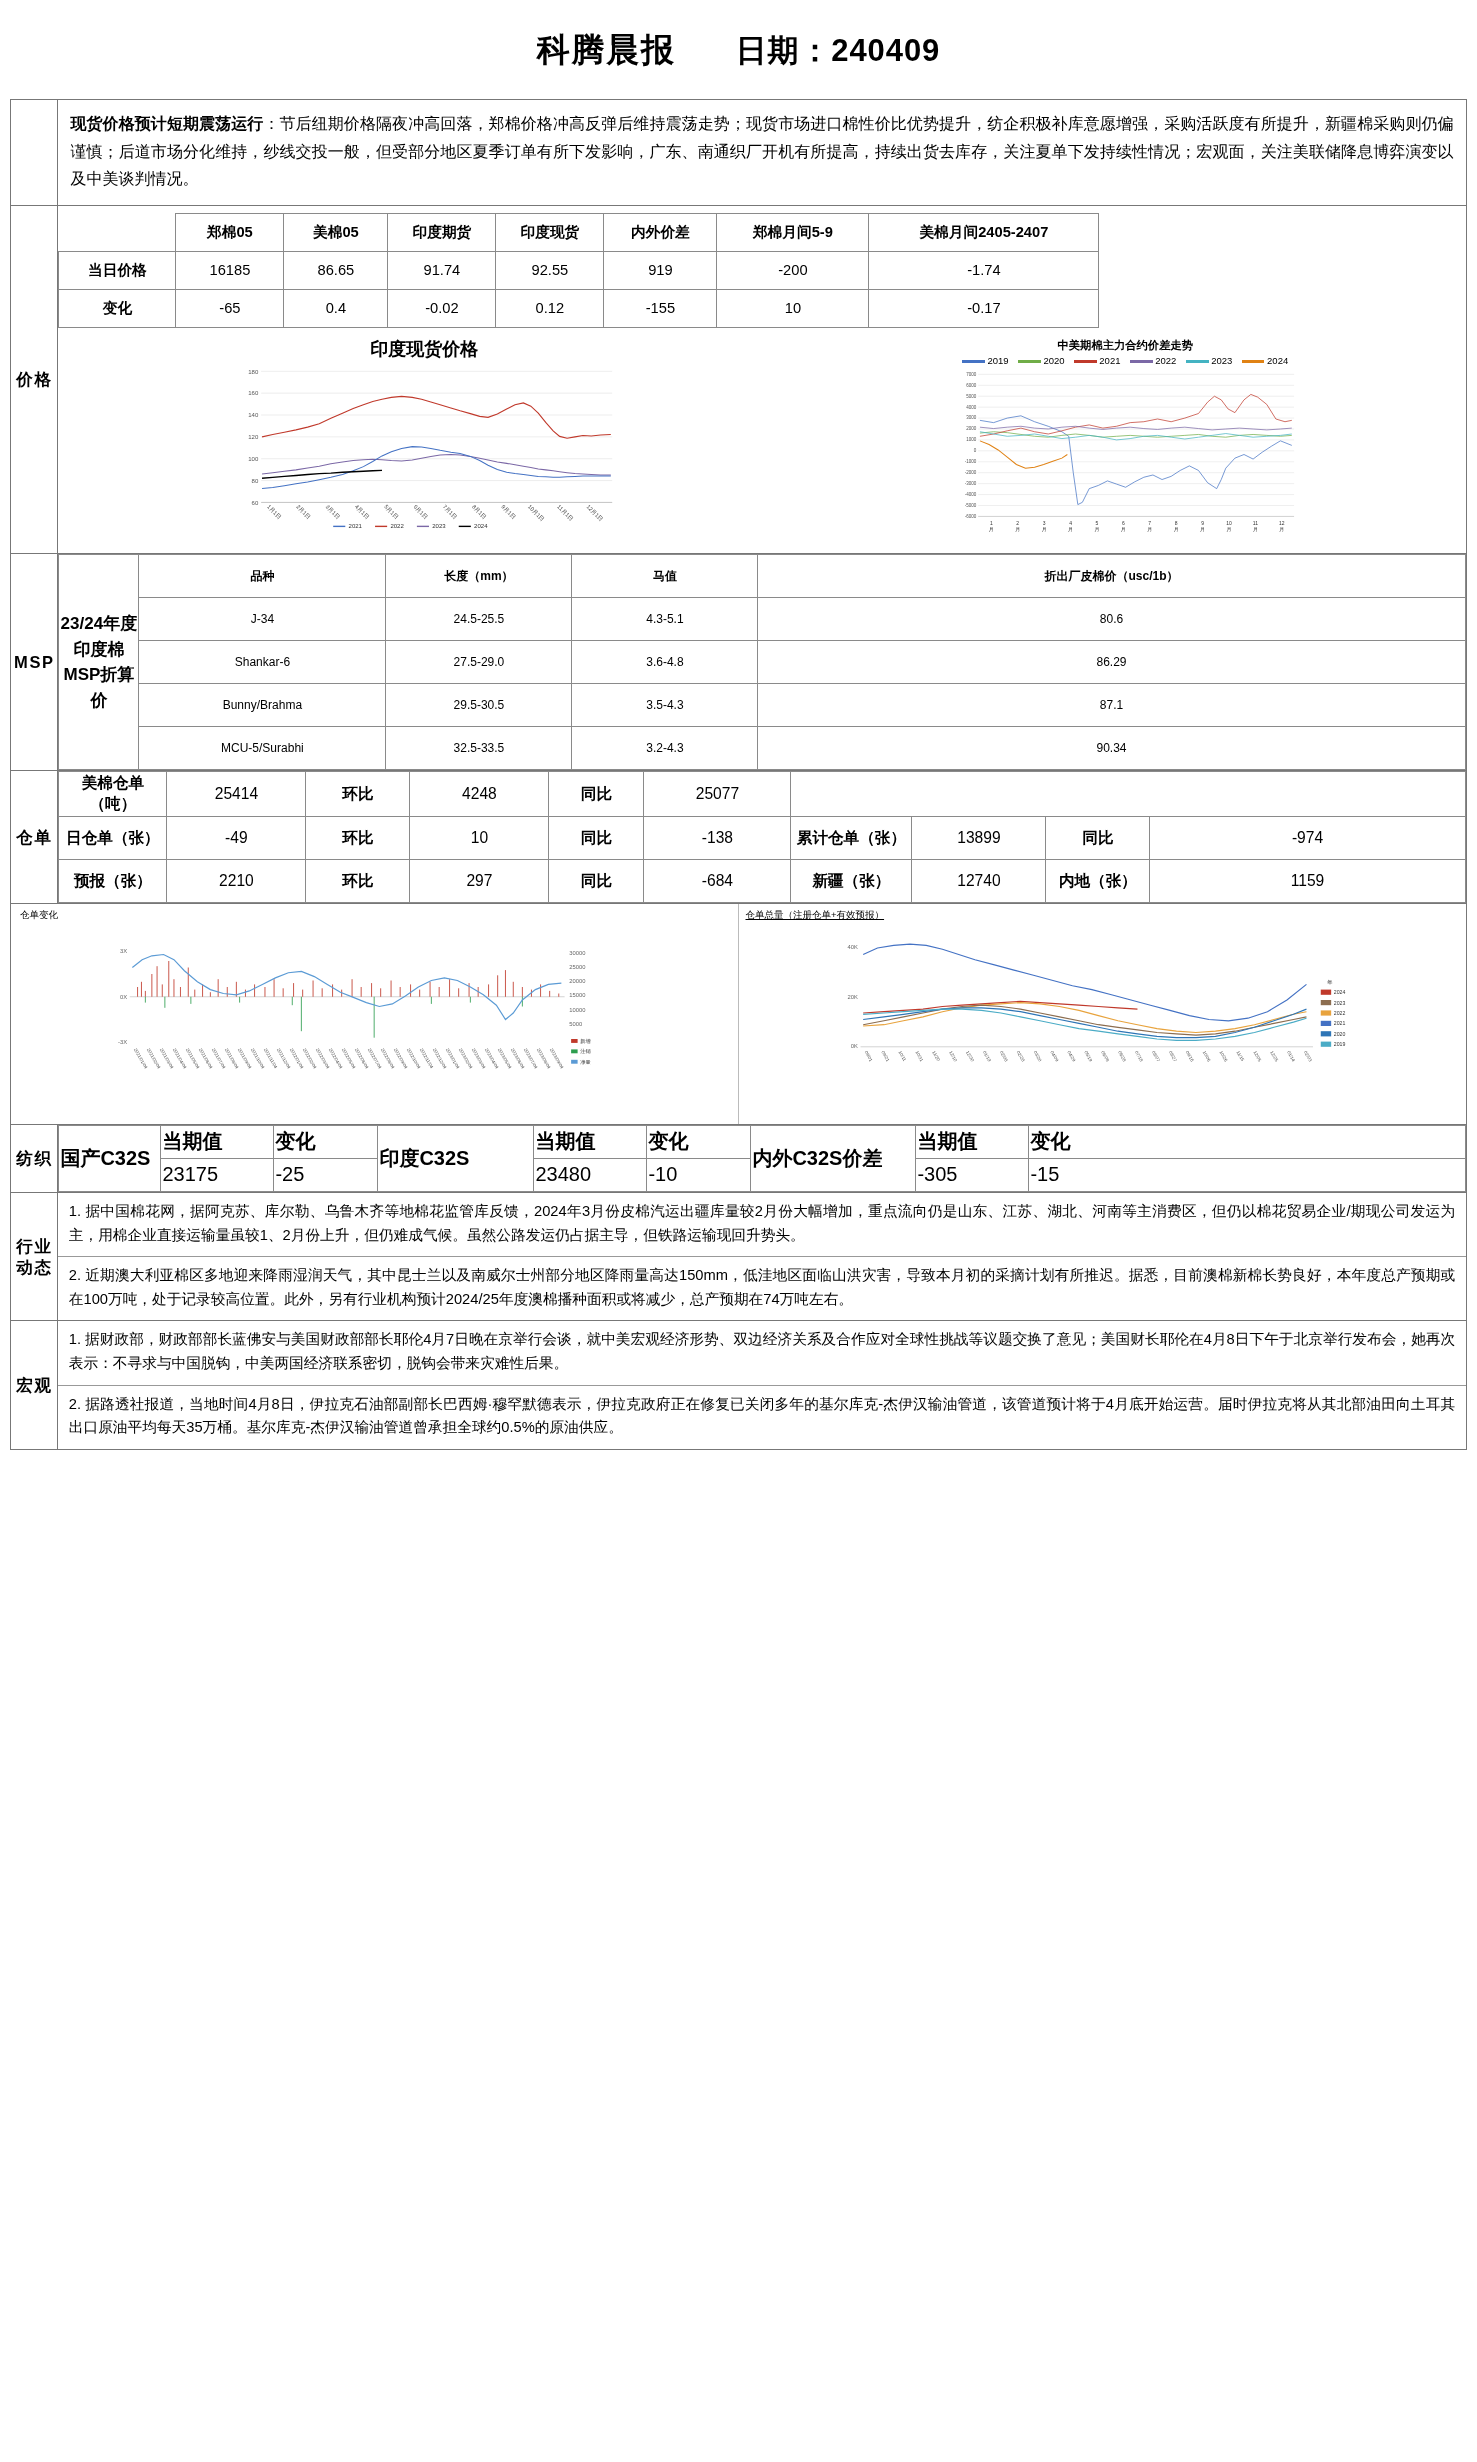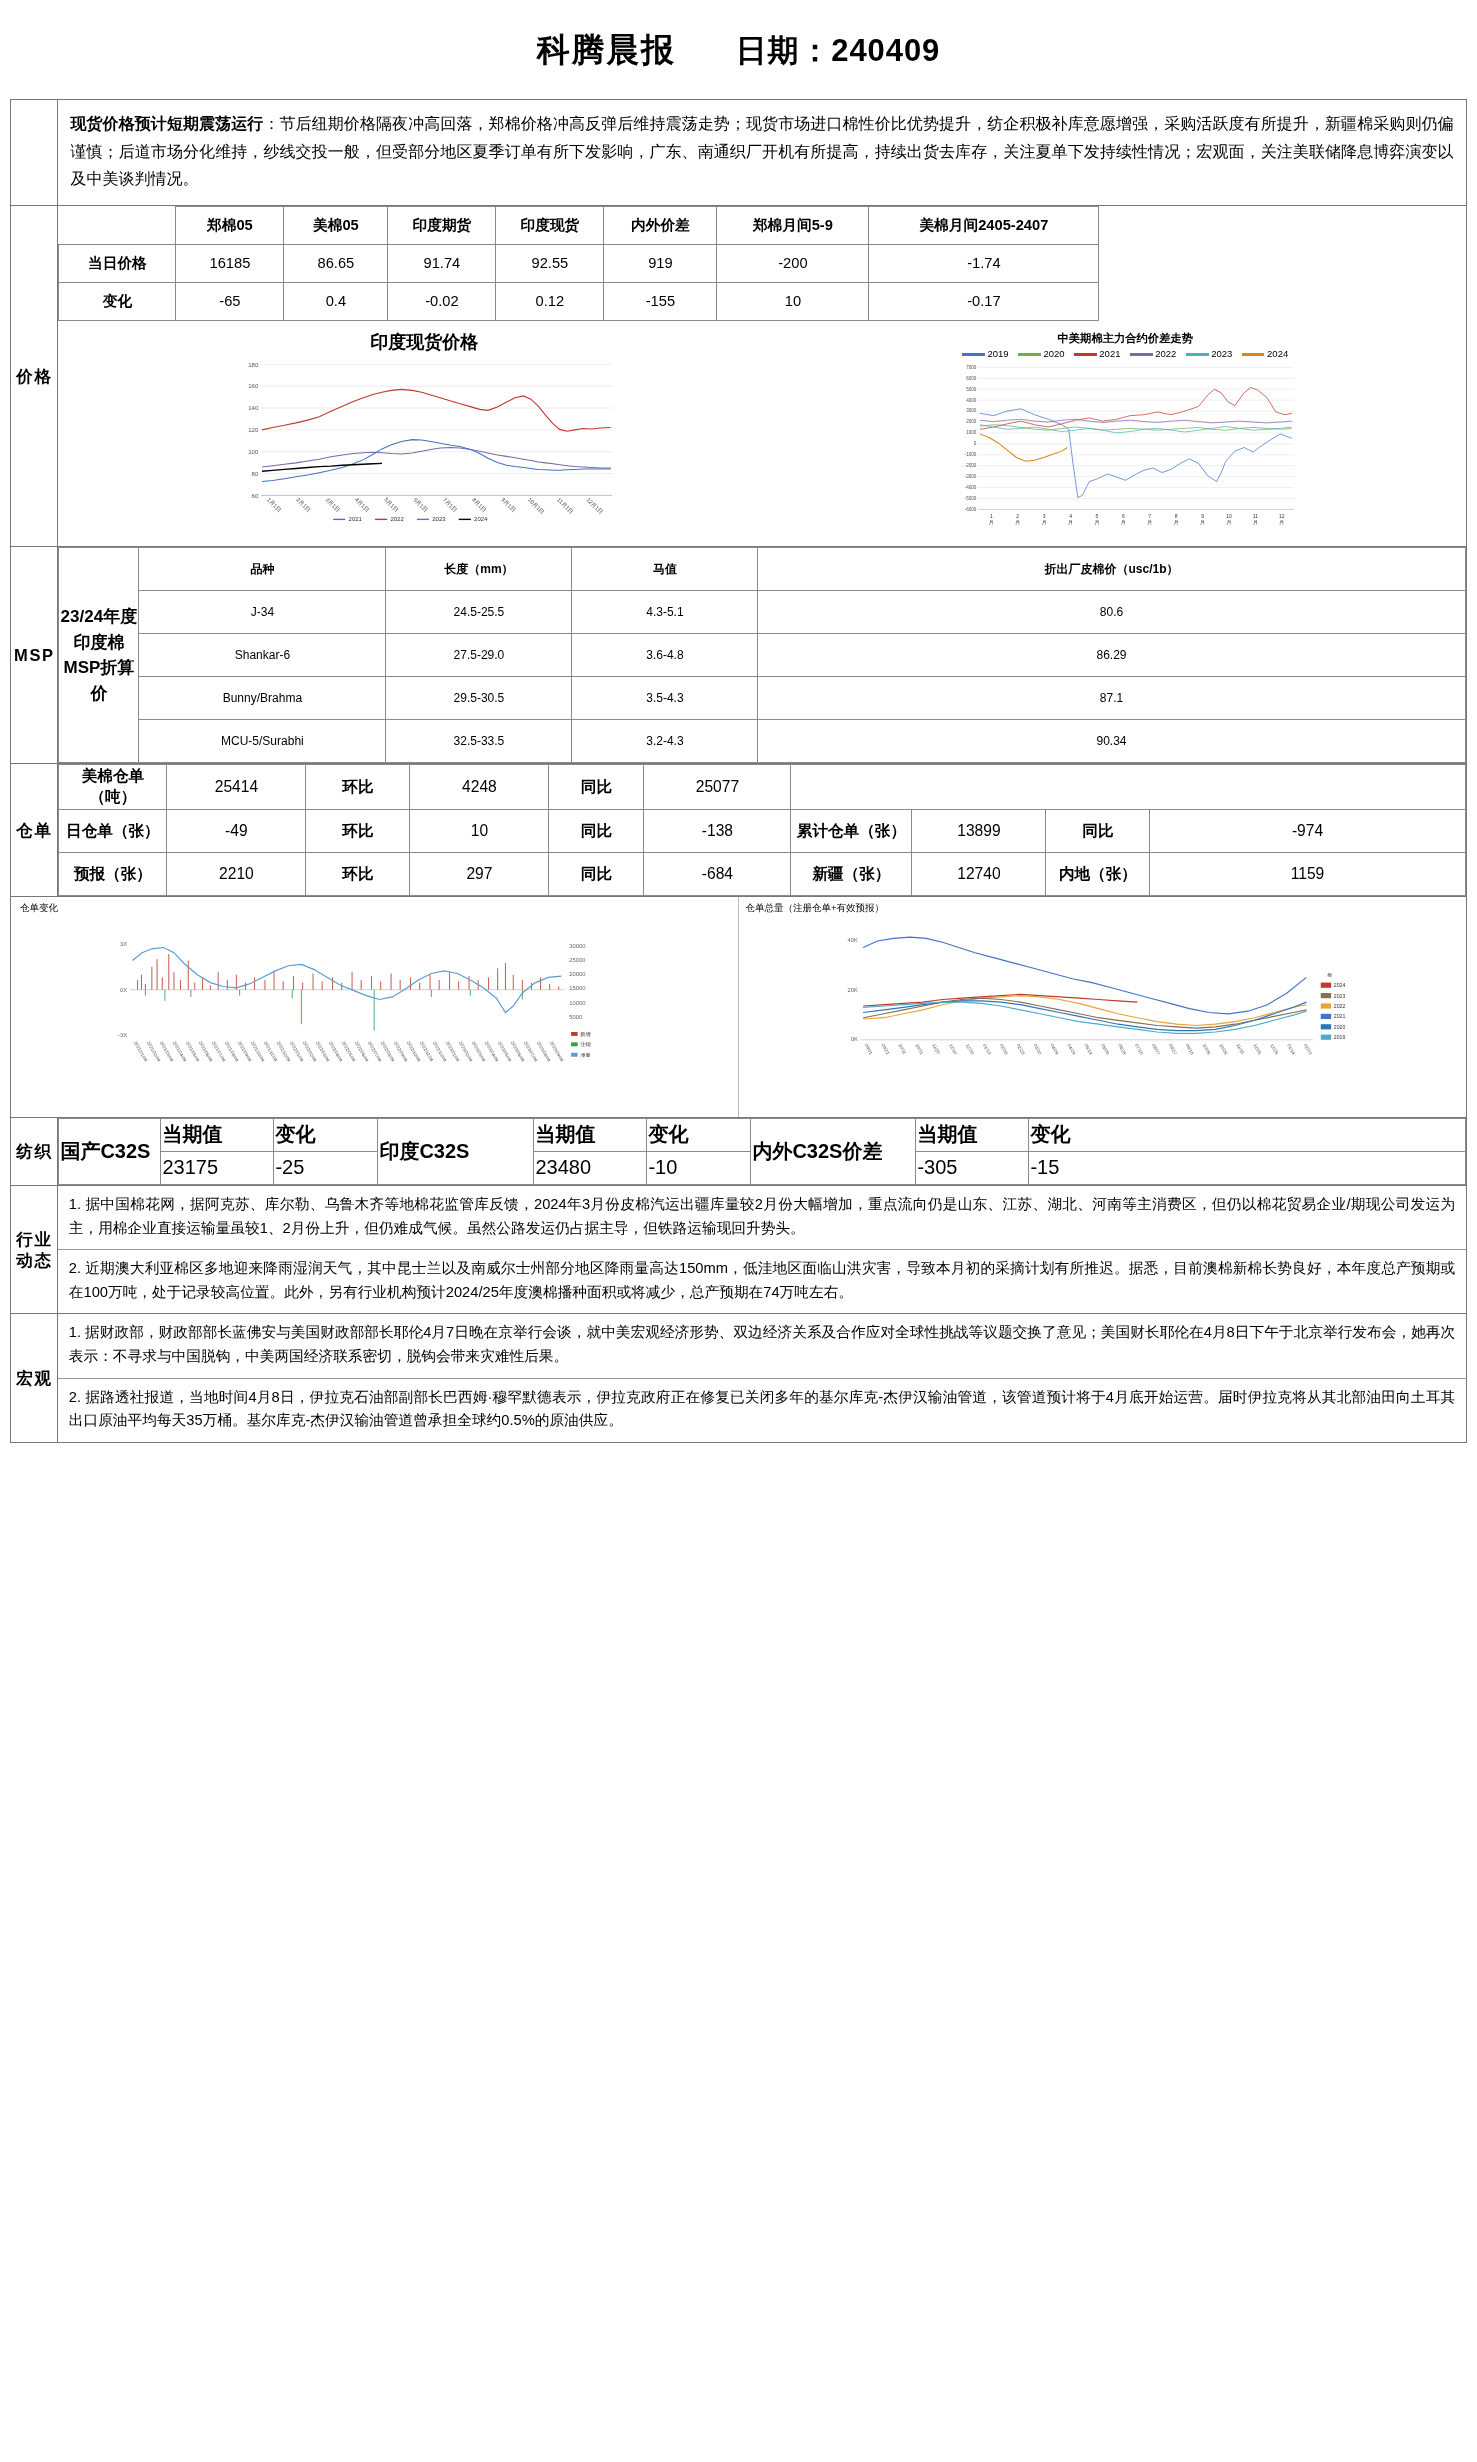--- a/index.html
+++ b/index.html
@@ -28,21 +28,21 @@
     width: 45px; text-align: center; font-size: 16.5px; font-weight: bold;
     letter-spacing: 1.7px; line-height: 1.25;
   }
   .rowlabel-wide { width: 54px; }
 
   .summary-cell { padding: 10.4px 12px 12px 12px; }
   .summary-text { font-size: 16px; line-height: 1.72; text-align: justify; }
   .summary-text b { font-weight: bold; }
 
   
-  .ptable { border-collapse: collapse; width: 100%; table-layout: fixed; }
+  .ptable { border-collapse: collapse; width: 100%; table-layout: fixed; margin-top: 7px; }
   .ptable td { border: 0.9px solid #8a8a8a; height: 38px; text-align: center; font-size: 14.7px; }
   .ptable td.lbl { font-weight: bold; font-size: 14.7px; }
   .ptable tr.head td { font-weight: bold; font-size: 14.7px; }
   .ptable td.noborder { border: none; }
 
   .charts-row { display: flex; width: 100%; }
   .chart-box { position: relative; }
   .chart-title { text-align: center; font-weight: bold; }
 
   
@@ -518,21 +518,21 @@
                 <text transform="translate(582,196) rotate(60)">2023/04/04</text>
                 <text transform="translate(602,196) rotate(60)">2023/05/04</text>
                 <text transform="translate(622,196) rotate(60)">2023/06/04</text>
                 <text transform="translate(642,196) rotate(60)">2023/07/04</text>
                 <text transform="translate(662,196) rotate(60)">2023/08/04</text>
                 <text transform="translate(682,196) rotate(60)">2023/09/04</text>
               </g>
             </svg>
           </div>
 
-          <div class="chart-box" style="width:50%; padding:5.2px 8.7px 3.5px 7px;">
+          <div class="chart-box" style="width:50%; padding:5.2px 8.7px 3.5px 7px;text-decoration:underline;">
             <div style="font-size:9.5px;">仓单总量（注册仓单+有效预报）</div>
             <svg viewBox="0 0 830 300" class="svgwrap" style="height:195px">
               <rect x="0" y="0" width="830" height="300" fill="#fff"></rect>
               <g font-size="9" fill="#666" text-anchor="end" font-family="Liberation Sans">
                 <text x="40" y="42">40K</text>
                     <text x="40" y="118">20K</text>
                     <text x="40" y="194">0K</text>
               </g>
               <line x1="44" y1="192" x2="740" y2="192" stroke="#bbb"></line>
               <polyline fill="none" stroke="#4472c4" stroke-width="1.8" points="48,50 70,40 95,36 120,34 145,36 170,42 195,50 220,58 250,66 280,74 310,82 340,90 370,98 400,104 430,112 460,120 490,128 520,136 550,144 580,150 610,152 640,148 670,138 700,120 730,96"></polyline>

